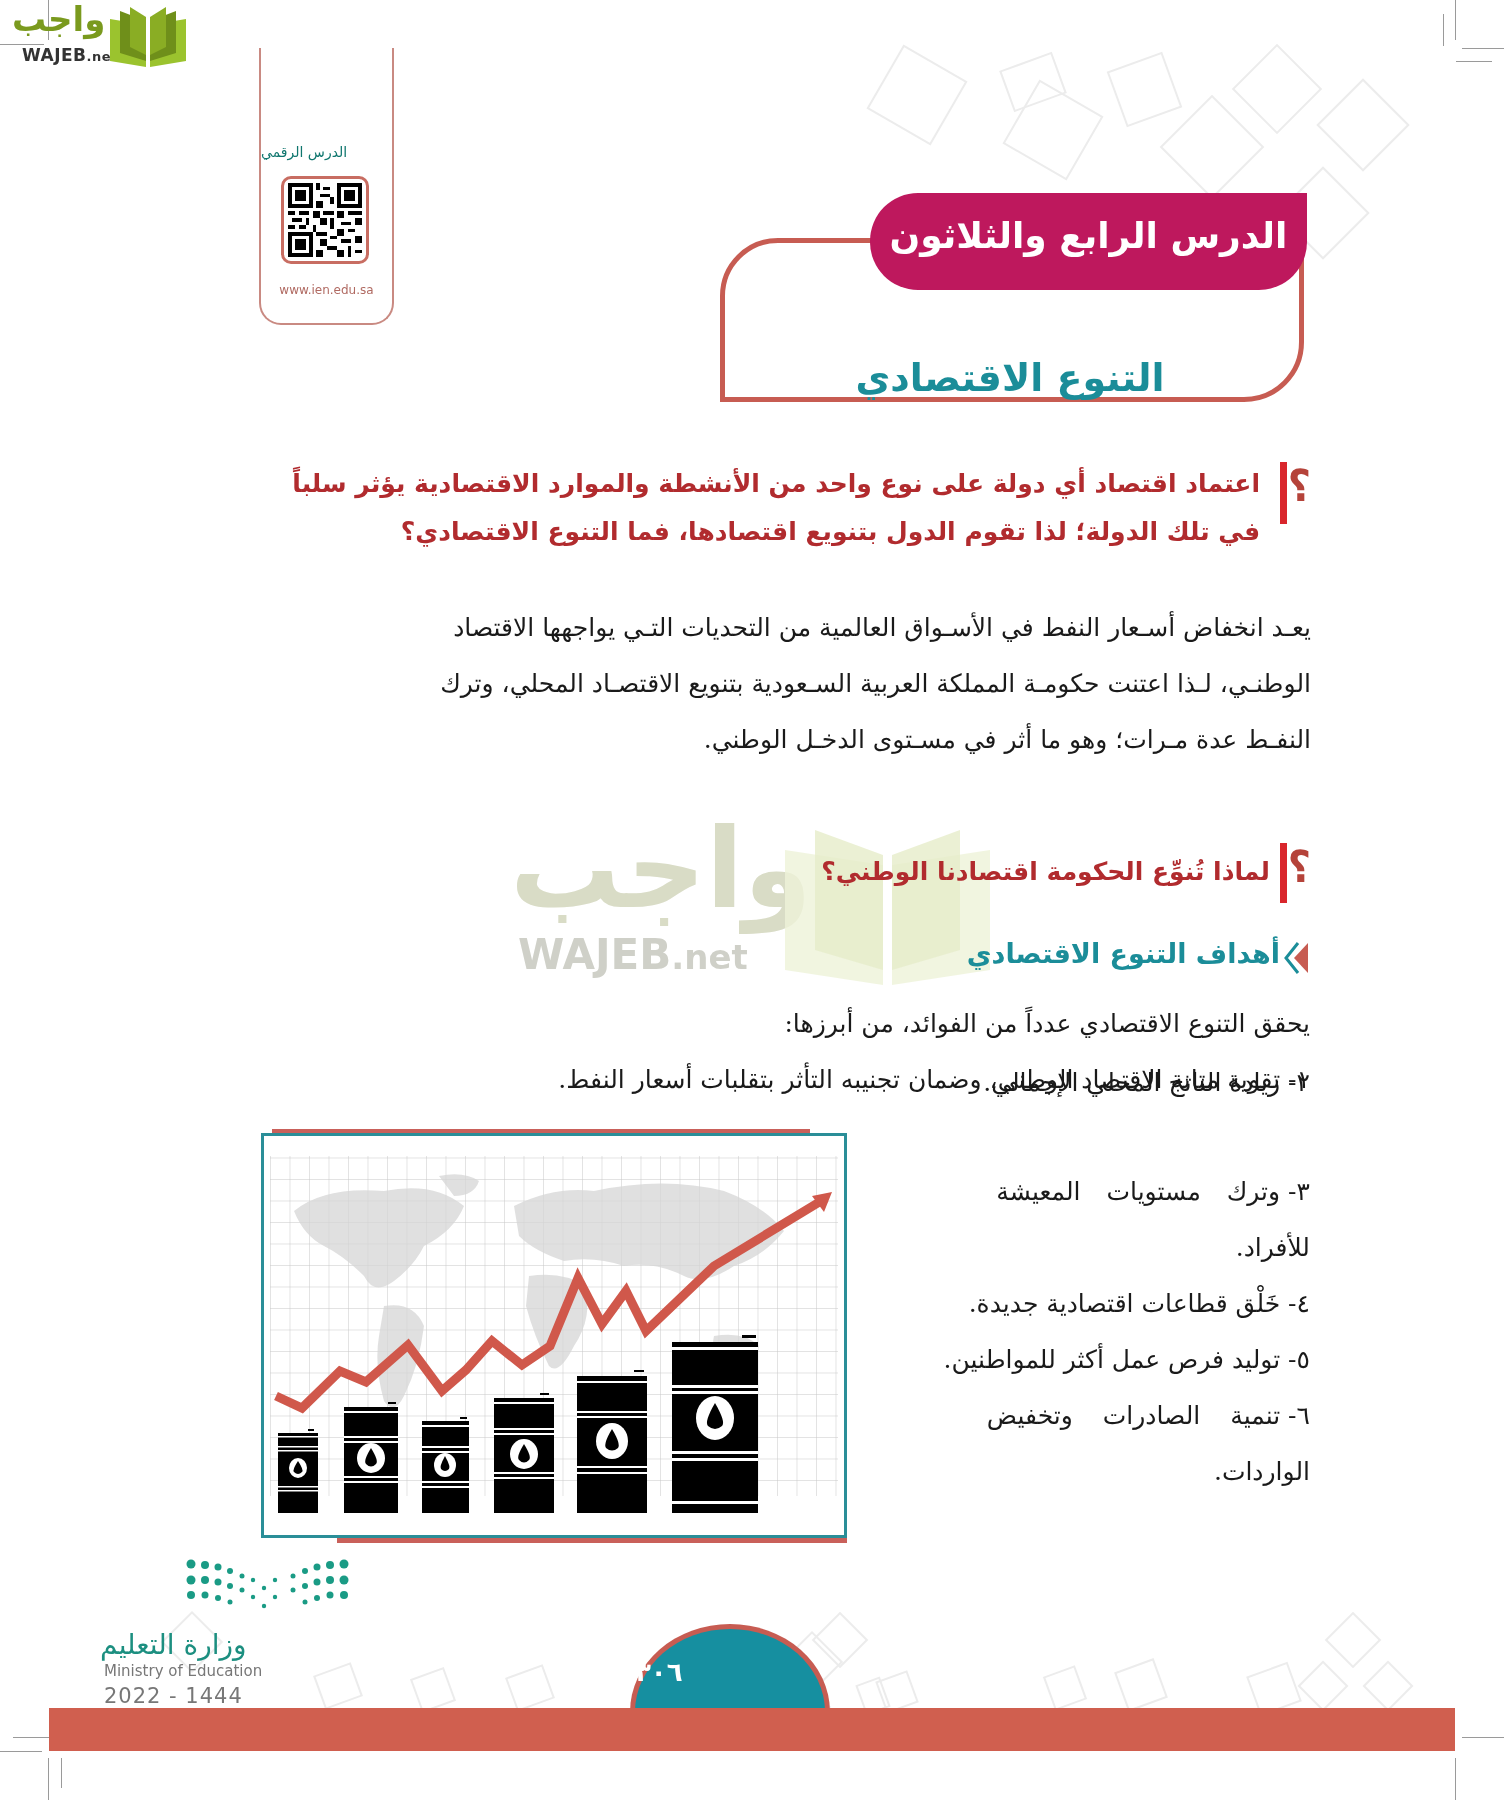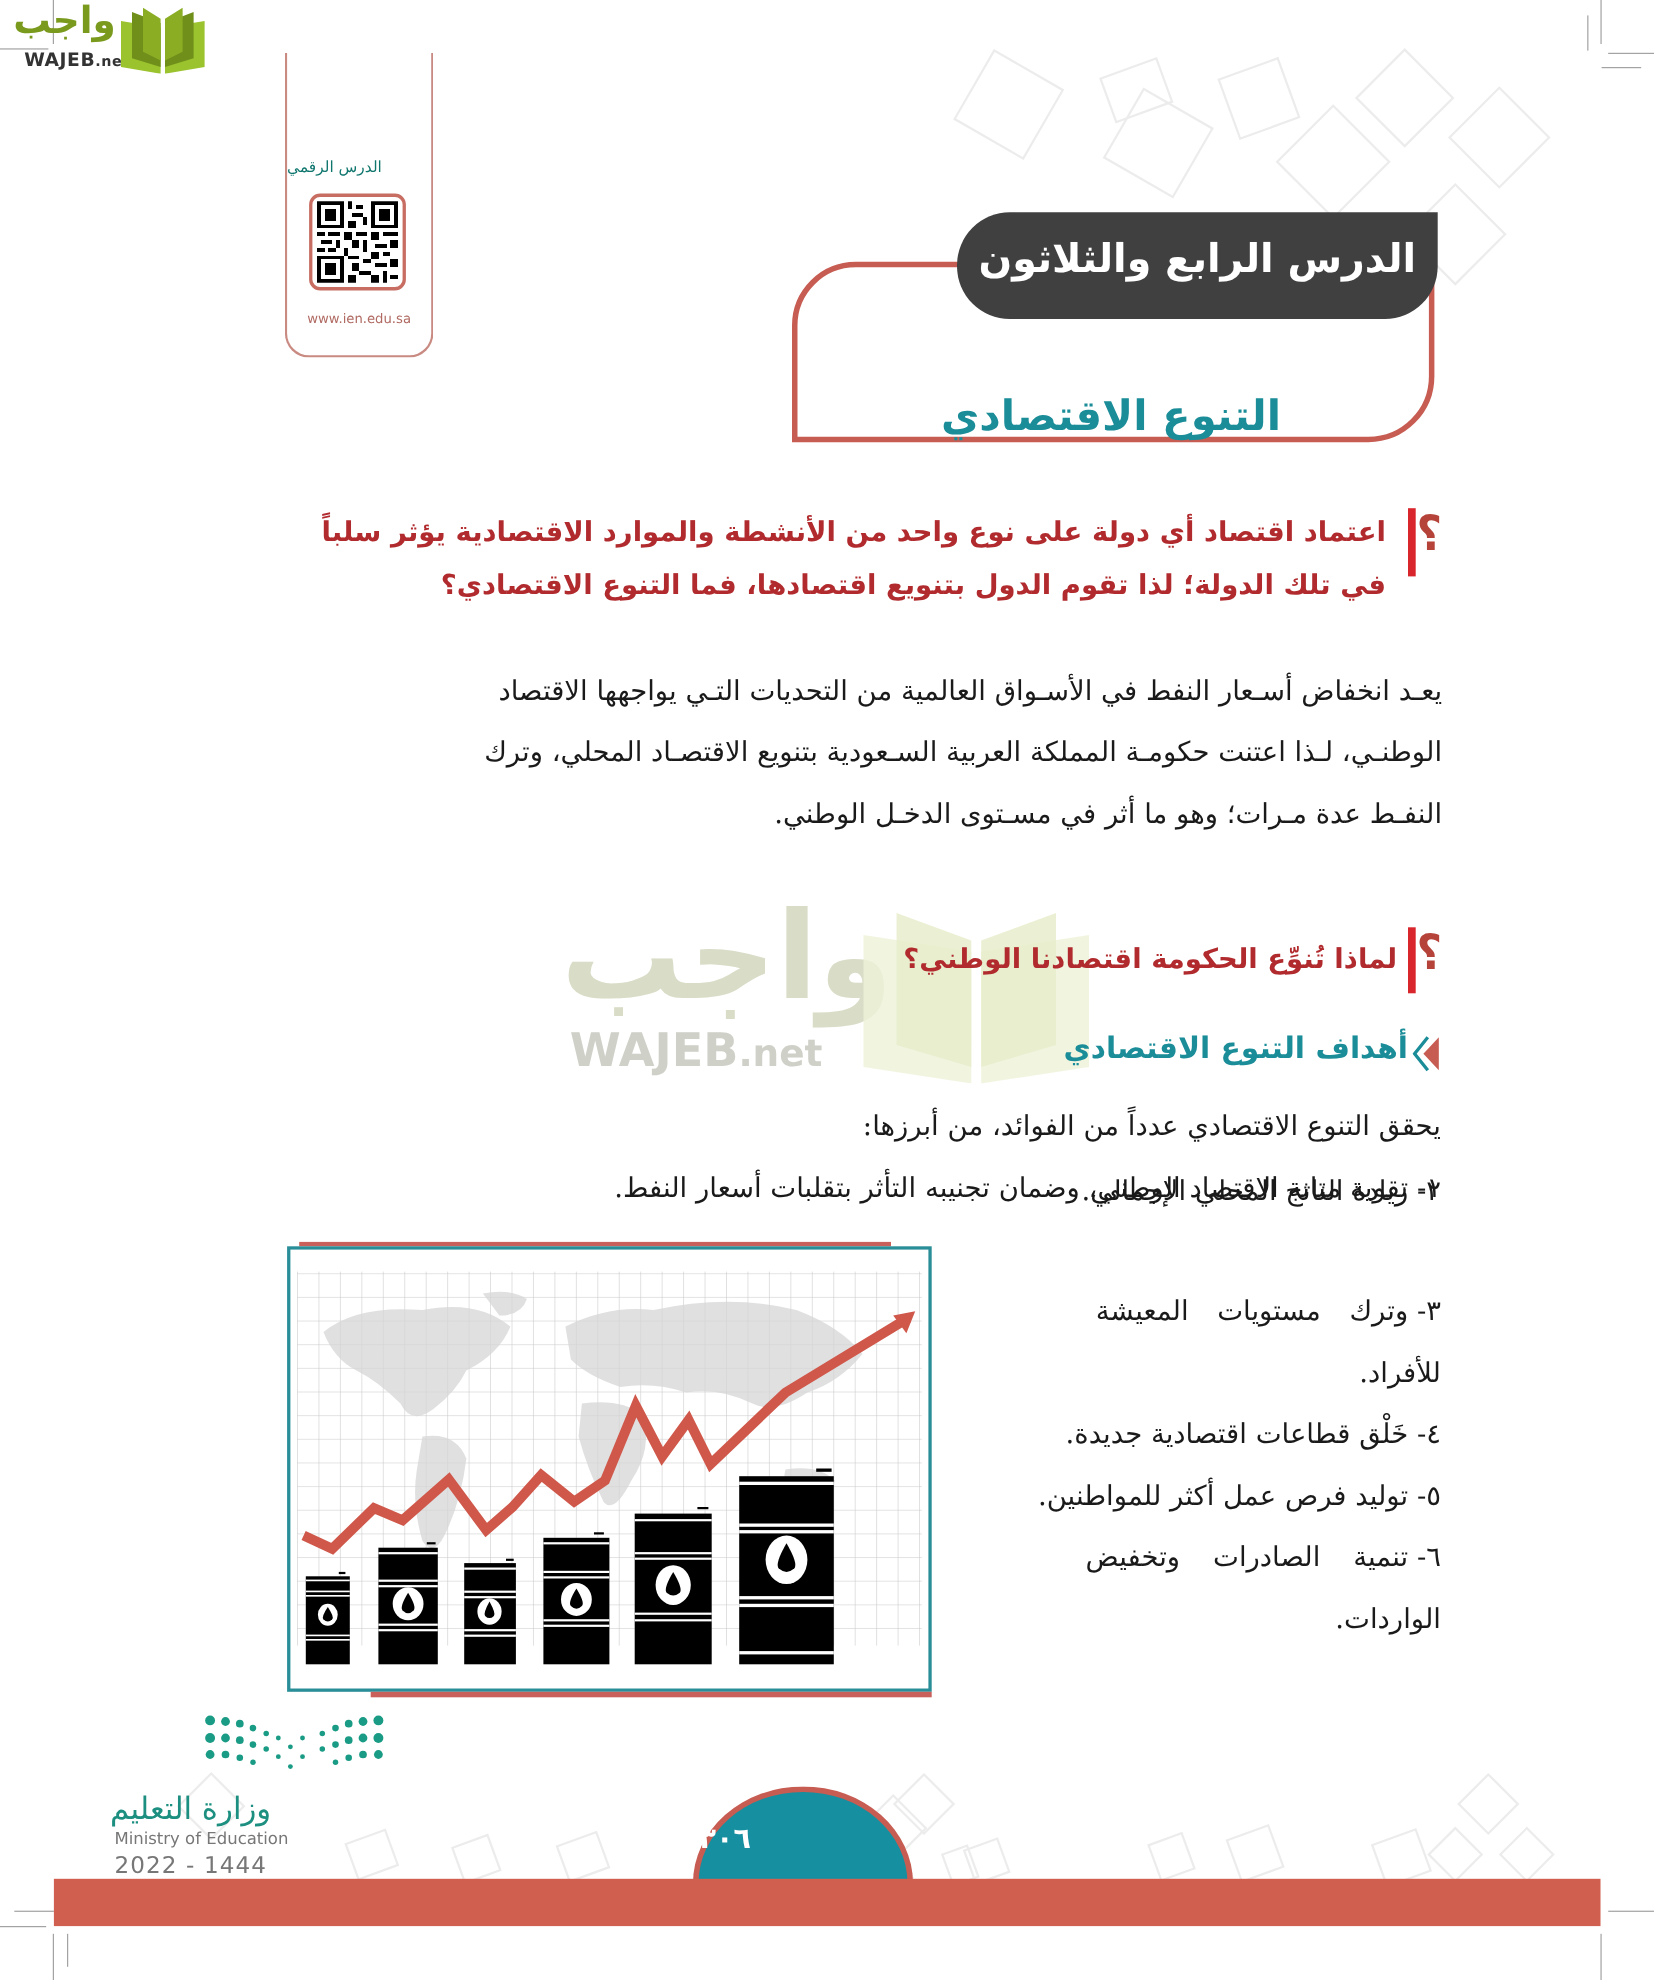--- a/index.html
+++ b/index.html
@@ -23,21 +23,21 @@
 
   
   .qr-card { left:259px; top:48px; width:131px; height:275px; border:2px solid #c98a82; border-top:none;
              border-radius:0 0 22px 22px; }
   .qr-label { position:absolute; top:96px; width:100%; text-align:left; font-size:14px; color:#0f766e; font-weight:normal; direction:rtl; }
   .qr-box { position:absolute; left:20px; top:128px; width:88px; height:88px; border:3px solid #c86d62; border-radius:10px; padding:4px; box-sizing:border-box; background:#fff; }
   .qr-url { position:absolute; top:235px; width:100%; text-align:center; font-size:12px; color:#b06a62; }
 
   
   .lesson-frame { left:720px; top:238px; width:584px; height:164px; border:5px solid #c75c52; border-radius:58px 0 60px 0; box-sizing:border-box; }
-  .lesson-pill { left:870px; top:193px; width:437px; height:97px; background:#404040; border-radius:48px 0 48px 48px; }
+  .lesson-pill { left:870px; top:193px; width:437px; height:97px; background:#be185d; border-radius:48px 0 48px 48px; }
   .lesson-number { position:absolute; width:100%; top:22px; text-align:center; color:#fff; font-size:36px; font-weight:bold; direction:rtl; }
   .lesson-title { left:760px; top:310px; width:500px; text-align:center; color:#1b8d99; font-size:38px; font-weight:bold; direction:rtl;margin-top:46px; }
 
   
   .q-icon { position:absolute; width:34px; height:62px; }
   .q-bar { position:absolute; right:22px; top:0; width:7px; height:100%; background:#d9262c; }
   .q-mark { position:absolute; right:-2px; top:4px; font-size:40px; font-weight:bold; color:#b5433a; line-height:1; transform:scaleY(1.1); }
 
   .q-text { color:#b12b2e; font-size:25px; font-weight:bold; direction:rtl; text-align:right; line-height:48px; }
 

